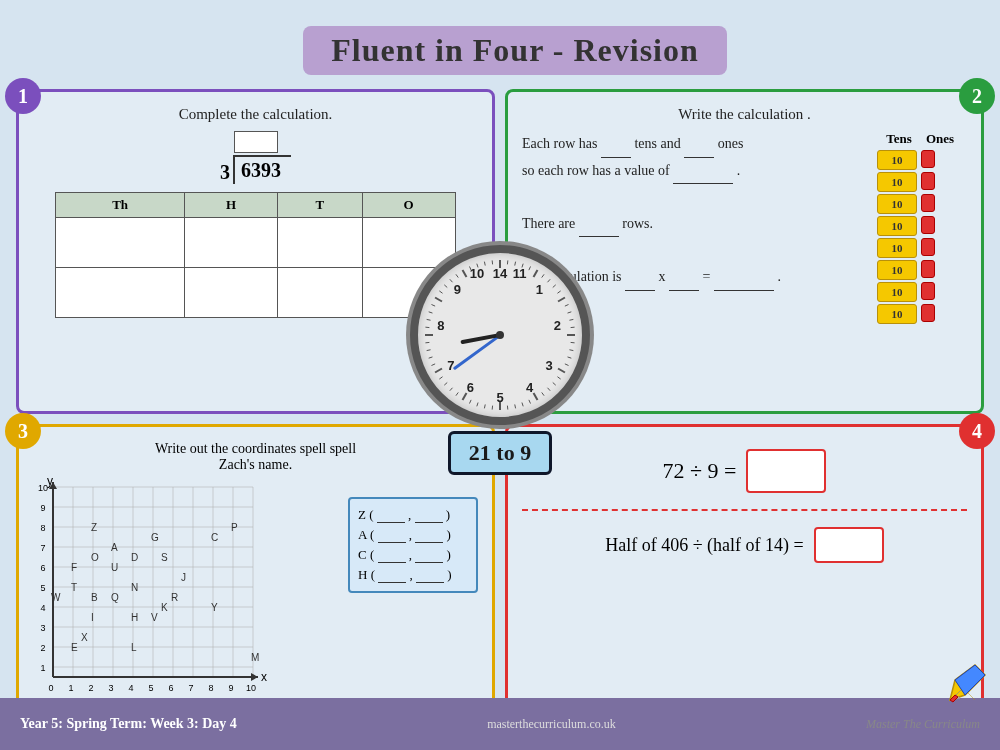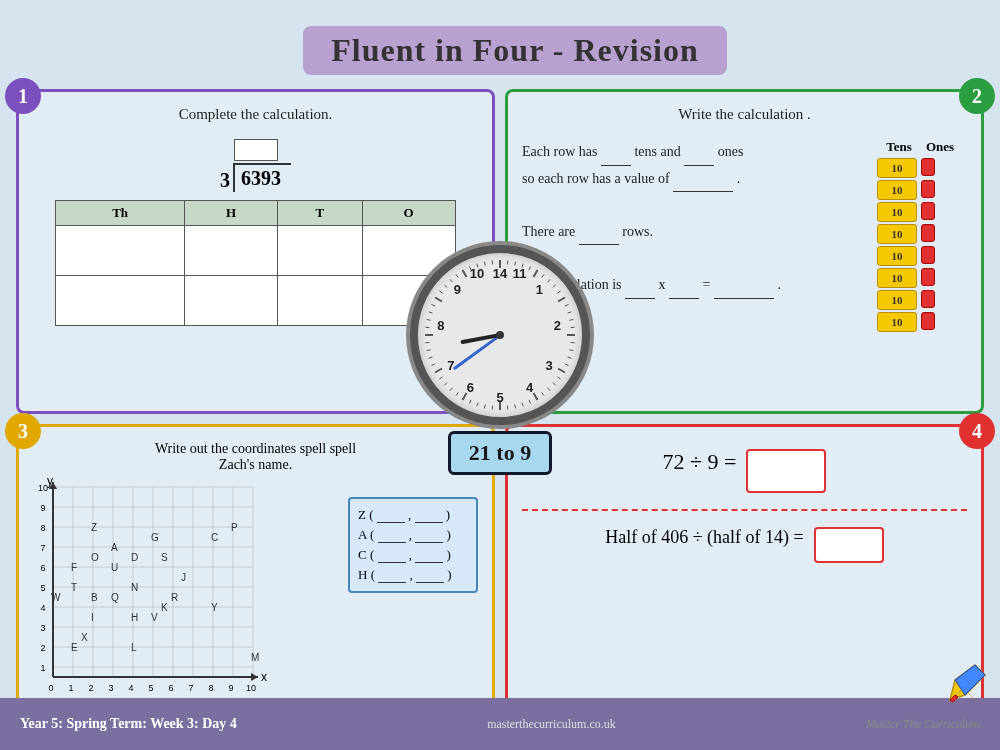--- a/index.html
+++ b/index.html
@@ -81,21 +81,21 @@
     }
 
     .badge-1 { background: #7b4fbd; top: -14px; left: -14px; }
     .badge-2 { background: #2a9d3f; top: -14px; right: -14px; }
     .badge-3 { background: #e0a800; top: -14px; left: -14px; }
     .badge-4 { background: #e03030; top: -14px; right: -14px; }
 
     .q-instruction {
       text-align: center;
       font-size: 15px;
-      margin-bottom: 16px;
+      margin-bottom: 8px;
       color: #222;
     }
 
     .place-value-table {
       width: 90%;
       margin: 0 auto;
       border-collapse: collapse;
       font-size: 13px;
     }
 
@@ -262,21 +262,21 @@
       display: inline-block;
     }
 
     .dashed-divider {
       border-top: 2.5px dashed #e03030;
       margin: 8px 0;
     }
 
     .q4-top, .q4-bottom {
       display: flex;
-      align-items: flex-start;
+      align-items: center;
       justify-content: center;
       gap: 10px;
       font-size: 20px;
       padding: 8px 0;
     }
 
     .coord-blank {
       display: inline-block;
       width: 28px;
       border-bottom: 1.5px solid #333;

